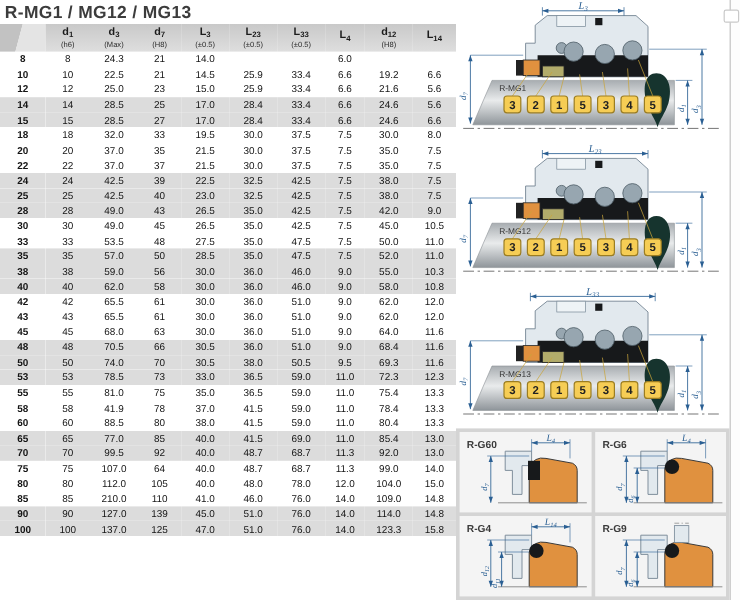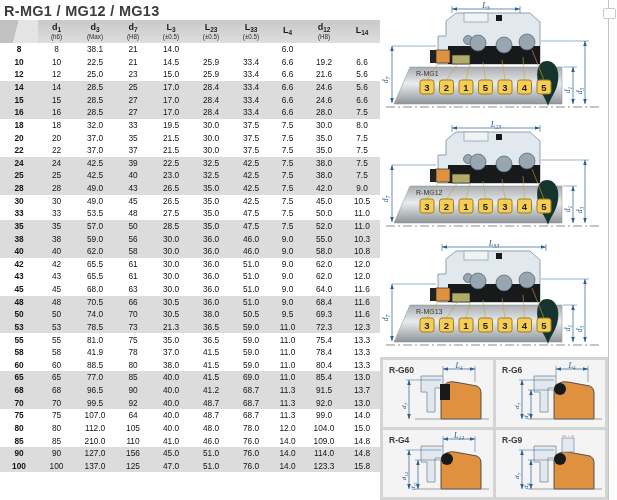--- a/index.html
+++ b/index.html
@@ -62,21 +62,21 @@
             <th><b>L<sub>33</sub></b><span class="tol">(±0.5)</span></th>
             <th><b>L<sub>4</sub></b><span class="tol"></span></th>
             <th><b>d<sub>12</sub></b><span class="tol">(H8)</span></th>
             <th><b>L<sub>14</sub></b><span class="tol"></span></th>
           </tr>
         </thead>
       <tbody id="tbody">
           <tr class="">
             <td class="size">8</td>
             <td class="">8</td>
-            <td class="">38.1</td>
+            <td class="">24.3</td>
             <td class="">21</td>
             <td class="">14.0</td>
             <td class=""></td>
             <td class=""></td>
             <td class="">6.0</td>
             <td class=""></td>
             <td class=""></td>
           </tr>
           <tr class="">
             <td class="size">10</td>
@@ -119,32 +119,20 @@
             <td class="">15</td>
             <td class="">28.5</td>
             <td class="">27</td>
             <td class="">17.0</td>
             <td class="">28.4</td>
             <td class="">33.4</td>
             <td class="">6.6</td>
             <td class="">24.6</td>
             <td class="">6.6</td>
           </tr>
-          <tr class="band">
-            <td class="size">16</td>
-            <td class="">16</td>
-            <td class="">28.5</td>
-            <td class="">27</td>
-            <td class="">17.0</td>
-            <td class="">28.4</td>
-            <td class="">33.4</td>
-            <td class="">6.6</td>
-            <td class="">28.0</td>
-            <td class="">7.5</td>
-          </tr>
           <tr class="">
             <td class="size">18</td>
             <td class="">18</td>
             <td class="">32.0</td>
             <td class="">33</td>
             <td class="">19.5</td>
             <td class="">30.0</td>
             <td class="">37.5</td>
             <td class="">7.5</td>
             <td class="">30.0</td>
@@ -328,21 +316,21 @@
             <td class="">50.5</td>
             <td class="">9.5</td>
             <td class="">69.3</td>
             <td class="">11.6</td>
           </tr>
           <tr class="band">
             <td class="size">53</td>
             <td class="">53</td>
             <td class="">78.5</td>
             <td class="">73</td>
-            <td class="">21.3</td>
+            <td class="">33.0</td>
             <td class="">36.5</td>
             <td class="">59.0</td>
             <td class="">11.0</td>
             <td class="">72.3</td>
             <td class="">12.3</td>
           </tr>
           <tr class="">
             <td class="size">55</td>
             <td class="">55</td>
             <td class="">81.0</td>
@@ -384,32 +372,20 @@
             <td class="">77.0</td>
             <td class="">85</td>
             <td class="">40.0</td>
             <td class="">41.5</td>
             <td class="">69.0</td>
             <td class="">11.0</td>
             <td class="">85.4</td>
             <td class="">13.0</td>
           </tr>
           <tr class="band">
-            <td class="size">68</td>
-            <td class="">68</td>
-            <td class="">96.5</td>
-            <td class="">90</td>
-            <td class="">40.0</td>
-            <td class="">41.2</td>
-            <td class="">68.7</td>
-            <td class="">11.3</td>
-            <td class="">91.5</td>
-            <td class="">13.7</td>
-          </tr>
-          <tr class="band">
             <td class="size">70</td>
             <td class="">70</td>
             <td class="">99.5</td>
             <td class="">92</td>
             <td class="">40.0</td>
             <td class="">48.7</td>
             <td class="">68.7</td>
             <td class="">11.3</td>
             <td class="">92.0</td>
             <td class="">13.0</td>
@@ -447,21 +423,21 @@
             <td class="">46.0</td>
             <td class="">76.0</td>
             <td class="">14.0</td>
             <td class="">109.0</td>
             <td class="">14.8</td>
           </tr>
           <tr class="band">
             <td class="size">90</td>
             <td class="">90</td>
             <td class="">127.0</td>
-            <td class="">156</td>
+            <td class="">139</td>
             <td class="">45.0</td>
             <td class="">51.0</td>
             <td class="">76.0</td>
             <td class="">14.0</td>
             <td class="">114.0</td>
             <td class="">14.8</td>
           </tr>
           <tr class="band">
             <td class="size">100</td>
             <td class="">100</td>

